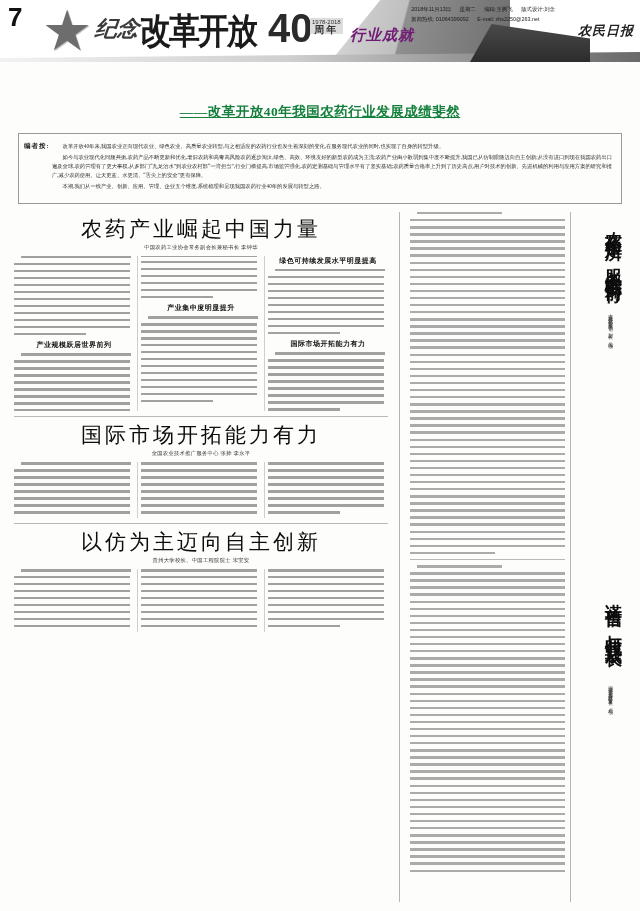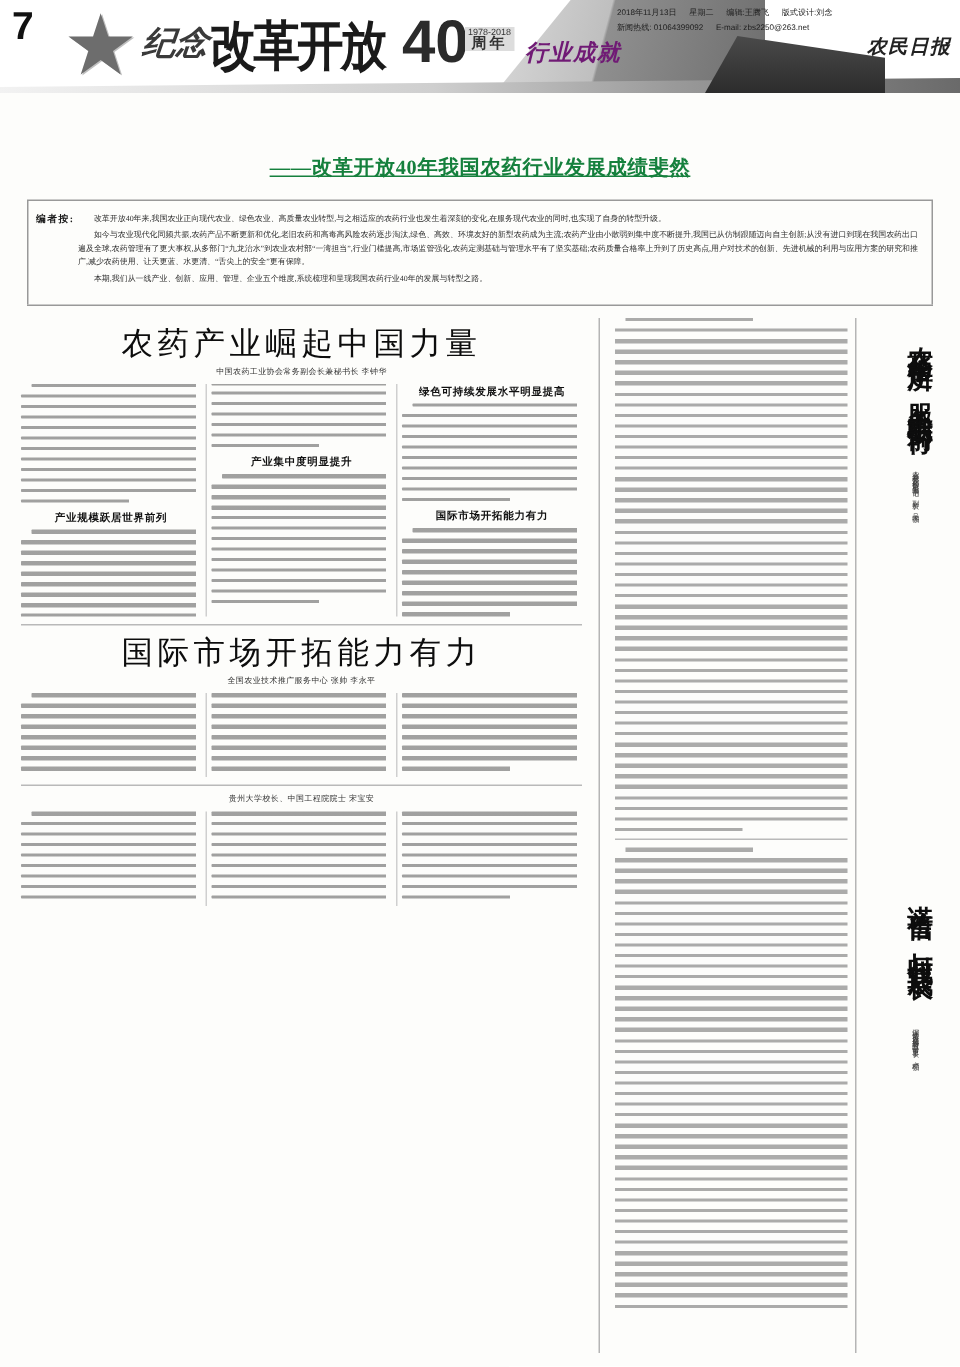--- a/index.html
+++ b/index.html
@@ -504,20 +504,21 @@
               <i></i>
               <i></i>
               <i class="short"></i>
           </div>
         </div>
       </div>
 
       <div class="hr-thin"></div>
 
       <div>
+        <div class="art-head">以仿为主迈向自主创新</div>
         <div class="art-byline">贵州大学校长、中国工程院院士 宋宝安</div>
 
         <div class="cols3">
           <div class="fakelines">
             <i class="ind"></i>
               <i></i>
               <i></i>
               <i></i>
               <i></i>
               <i></i>

